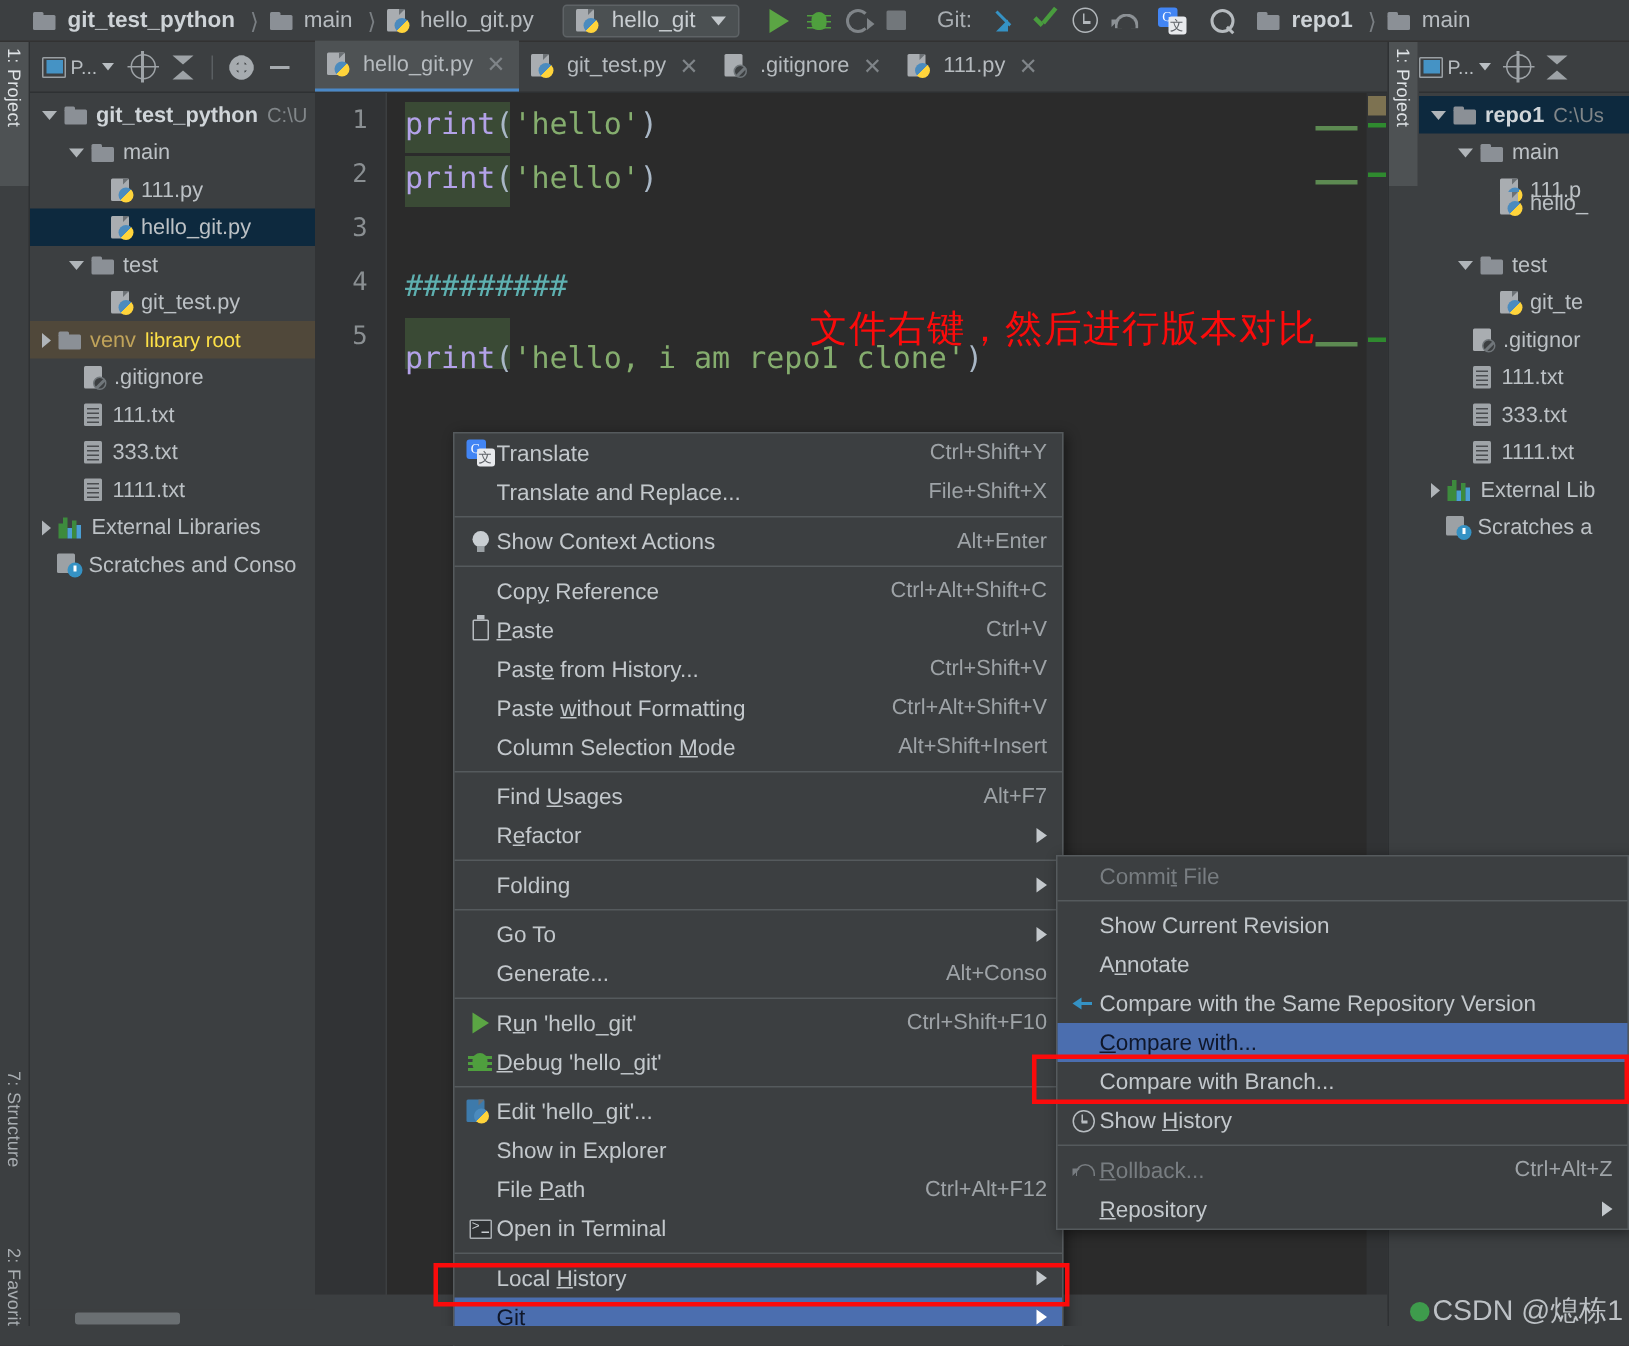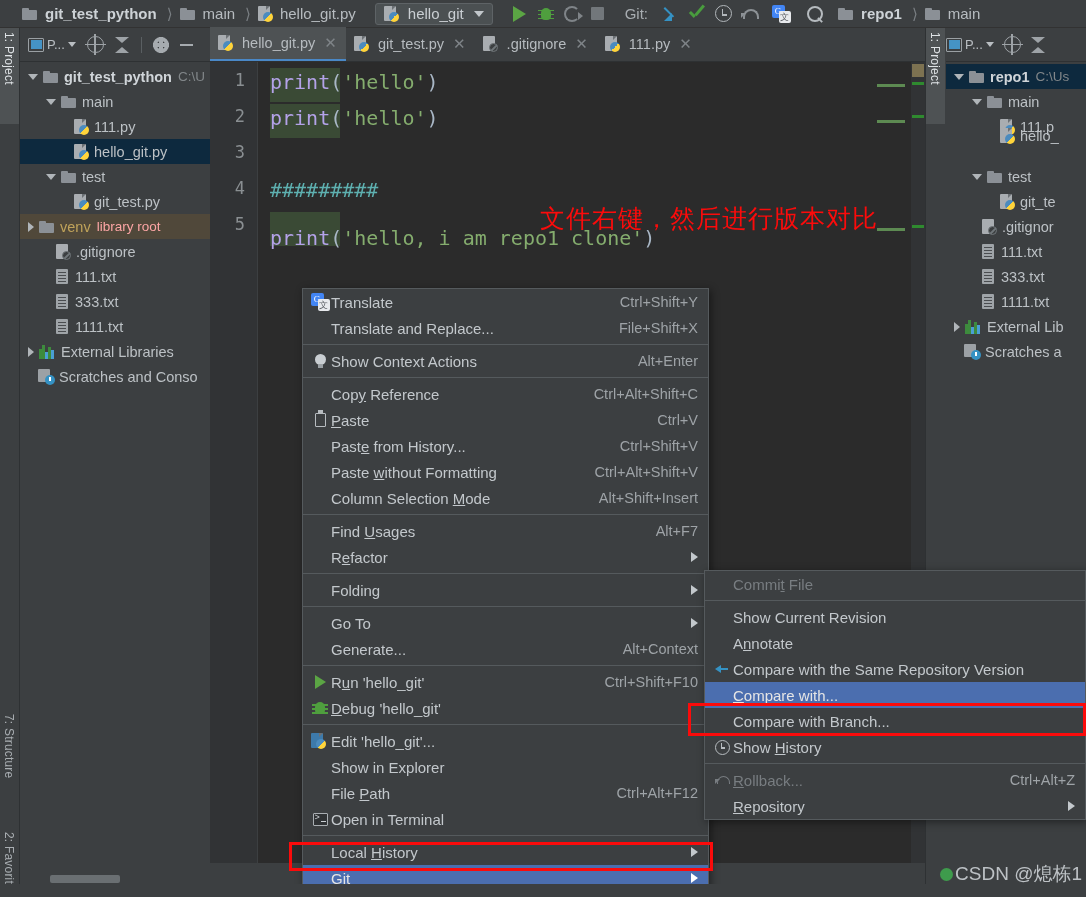--- a/index.html
+++ b/index.html
@@ -136,21 +136,21 @@
   .trow { display:flex; align-items:center; height:25px; padding-left:4px; white-space:nowrap; font-size:14.5px; color:#bcc1c5; }
   .trow.sel { background:#0d293e; }
   .trow.sel2 { background:#50483a; }
   .twist { width:14px; flex:none; display:flex; align-items:center; justify-content:center; }
   .twist.down { width:0;height:0;border-left:5px solid transparent;border-right:5px solid transparent;border-top:6px solid #b0b5b9; margin-left:4px; margin-right:5px;}
   .twist.right { width:0;height:0;border-top:5px solid transparent;border-bottom:5px solid transparent;border-left:6px solid #b0b5b9; margin-left:4px; margin-right:5px;}
   .twist.none { width:14px; }
   .trow .nm { margin-left:1px; }
   .trow .nm.bold { font-weight:bold; color:#d0d5d9; }
   .trow .sub { color:#818689; font-size:13.5px; margin-left:6px; }
-  .trow .sub.yellow { color:#fca5a5; }
+  .trow .sub.yellow { color:#fde047; }
   .trow .nm.yellow { color:#c0a35a; }
   .lib-ico { width:16px;height:14px;position:relative;margin-right:5px;flex:none;}
   .lib-ico i{position:absolute;bottom:0;width:3px;background:#3d8b3d;}
   .scratch-ico{width:16px;height:15px;position:relative;margin-right:4px;flex:none;}
   .scratch-ico::before{content:"";position:absolute;left:0;top:0;width:12px;height:13px;background:#9ca1a5;border-radius:1px;}
   .scratch-ico .clk{position:absolute;right:-1px;bottom:-1px;width:10px;height:10px;border-radius:50%;background:#3592c4;}
   .scratch-ico .clk::after{content:"";position:absolute;left:4.3px;top:2px;width:1.4px;height:4px;background:#fff;}
 
   
   .tabbar {
@@ -199,21 +199,21 @@
   }
   .rtree { position:absolute; left:20px; top:34px; width:141px; }
 
   
   .ctxmenu {
     position:absolute; left:302px; top:288px; width:407px;
     background:#3c3f41; border:1px solid #555a5d;
     box-shadow: 2px 2px 8px rgba(0,0,0,.45);
   }
   .mi { position:relative; display:flex; align-items:center; height:26px; padding:0 10px 0 6px; font-size:15px; color:#c3c8cc; }
-  .mi.sel { background:#4b6eaf; color:#e5e5e5; }
+  .mi.sel { background:#4b6eaf; color:#0f172a; }
   .mi.disabled { color:#787d81; }
   .mi .ico { width:22px; flex:none; display:flex; align-items:center; justify-content:center; }
   .mi .lbl { flex:1; }
   .mi .key { color:#9ea3a7; font-size:14.5px; margin-left:18px; }
   .mi .sub-arrow { width:0;height:0;border-top:5px solid transparent;border-bottom:5px solid transparent;border-left:7px solid #c3c8cc; margin-left:10px;}
   .mi.sel .sub-arrow { border-left-color:#ffffff; }
   .msep { height:1px; background:#555a5d; margin:3px 0; }
   .u { text-decoration: underline; }
 
   .bulb { width:11px;height:14px;position:relative;}
@@ -685,21 +685,21 @@
       </div>
       <div class="msep"></div>
       <div class="mi">
         <span class="ico"></span>
         <span class="lbl">Go To</span>
         <span class="sub-arrow"></span>
       </div>
       <div class="mi">
         <span class="ico"></span>
         <span class="lbl">Generate...</span>
-        <span class="key">Alt+Context</span>
+        <span class="key">Alt+Conso</span>
       </div>
       <div class="msep"></div>
       <div class="mi">
         <span class="ico">
           <span class="tri-play" style="border-left-width: 11px; border-top-width: 7px; border-bottom-width: 7px;"></span>
         </span>
         <span class="lbl">R<span class="u">u</span>n 'hello_git'</span>
         <span class="key">Ctrl+Shift+F10</span>
       </div>
       <div class="mi">

